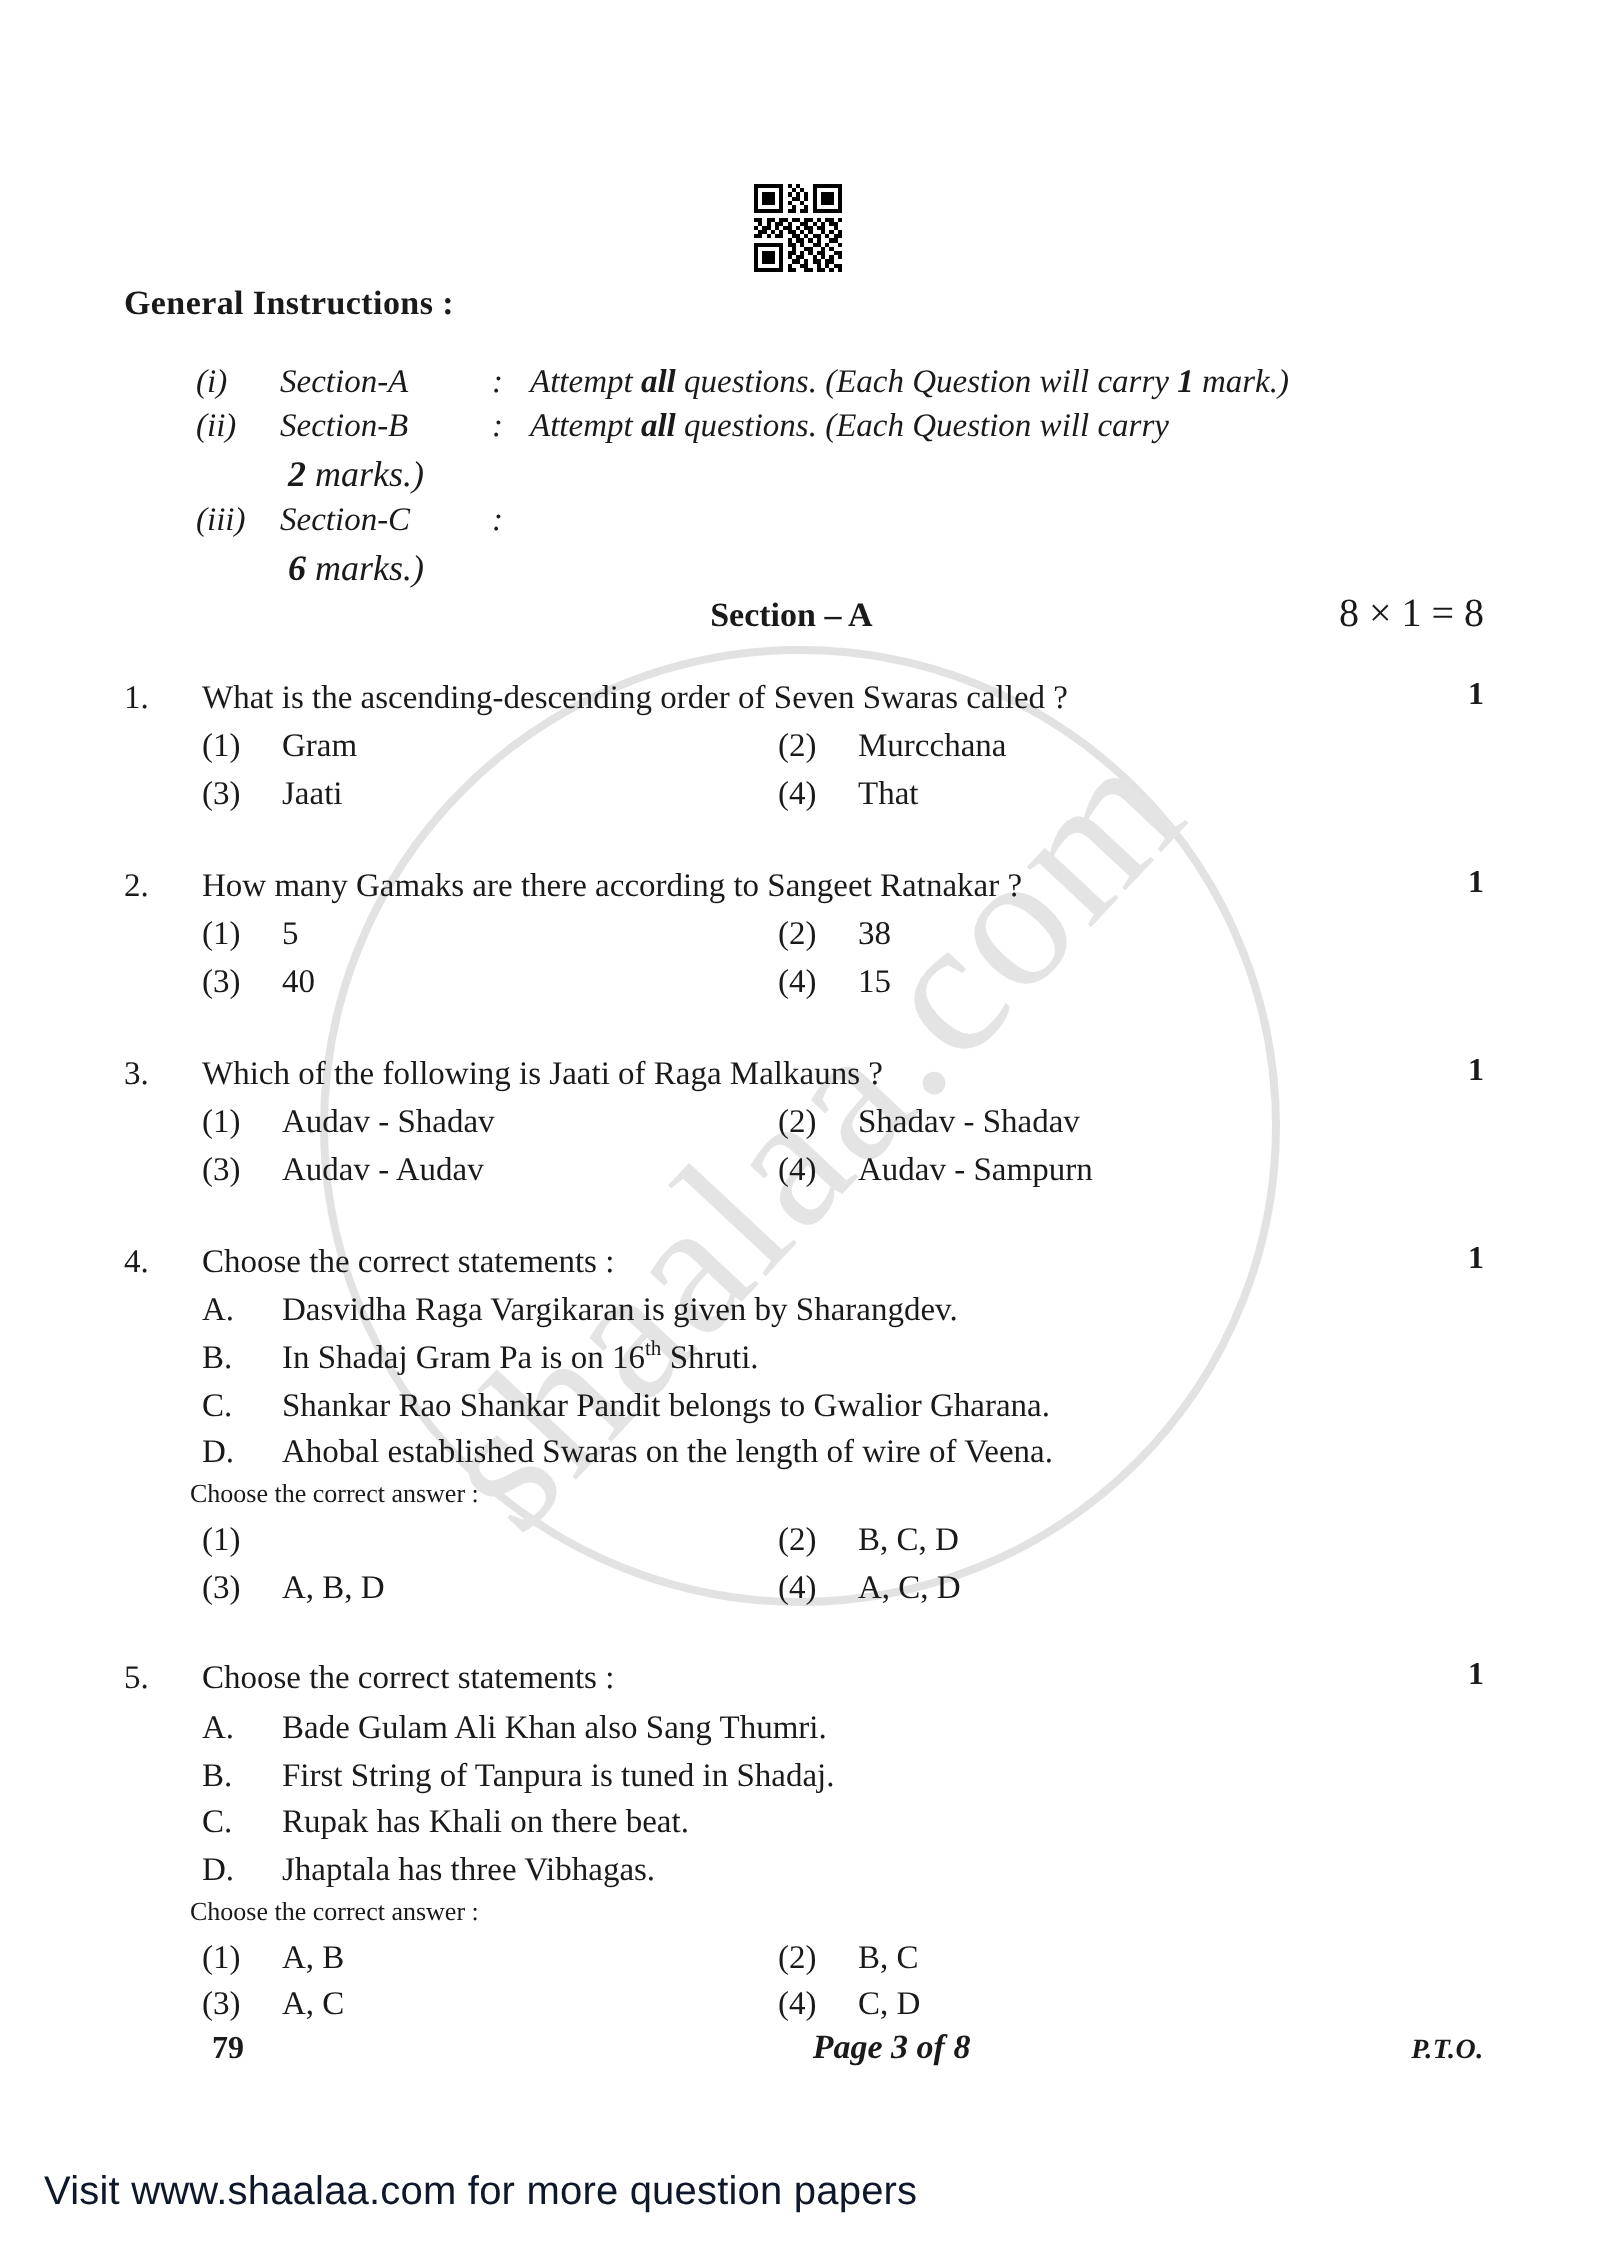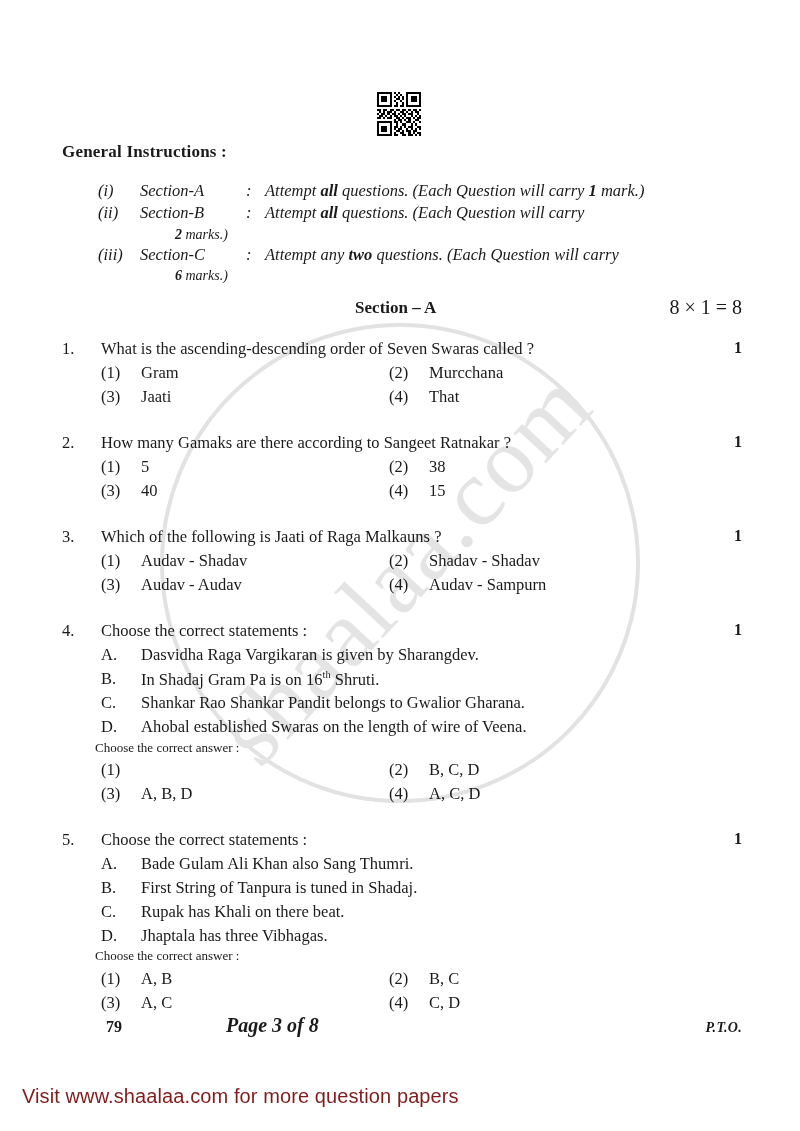--- a/index.html
+++ b/index.html
@@ -108,23 +108,23 @@
     flex: 0 0 19px;
   }
   .instr-body {
     flex: 1 1 auto;
     text-align: justify;
     text-align-last: left;
     font-style: italic;
   }
   .instr-body b { font-weight: bold; font-style: italic; }
   .instr-cont {
-    margin-left: 113px;
+    margin-left: 82px;
     font-style: italic;
-    font-size: 14px;
+    font-size: 18px;
     line-height: 1.36;
   }
   .instr-cont b { font-weight: bold; font-style: italic; }
 
   
   #section-header {
     position: absolute;
     left: 62px;
     top: 296px;
     width: 680px;
@@ -230,42 +230,42 @@
     align-items: baseline;
   }
   .foot-left {
     flex: 0 0 120px;
     font-weight: bold;
     font-size: 16px;
     margin-left: 44px;
   }
   .foot-center {
     flex: 1 1 auto;
-    text-align: left;
+    text-align: center;
     font-style: italic;
     font-weight: bold;
-    font-size: 20px;
+    font-size: 17px;
     padding-right: 40px;
   }
   .foot-right {
     flex: 0 0 auto;
     font-style: italic;
     font-weight: bold;
     font-size: 14px;
     letter-spacing: 0.3px;
   }
 
   
   #banner {
     position: absolute;
     left: 22px;
     top: 1085px;
     font-family: "Liberation Sans", sans-serif;
     font-size: 20px;
-    color: #7f1d1d;
+    color: #0f172a;
     letter-spacing: 0.1px;
   }
 </style>
 </head>
 <body>
 
 <div id="page">
 
   <div id="watermark">
     <div id="watermark-text">
@@ -404,21 +404,20 @@
             <div class="instr-num">(ii)</div>
             <div class="instr-sec">Section-B</div>
             <div class="instr-colon">:</div>
             <div class="instr-body">Attempt <b>all</b> questions. (Each Question will carry</div>
           </div>
           <div class="instr-cont"><b>2</b> marks.)</div>
           <div class="instr-row">
             <div class="instr-num">(iii)</div>
             <div class="instr-sec">Section-C</div>
             <div class="instr-colon">:</div>
-            <div class="instr-body">Attempt any <b>two</b> questions. (Each Question will carry</div>
           </div>
           <div class="instr-cont"><b>6</b> marks.)</div>
         </div>
     </div>
 
     <div id="section-header">
       <div class="sec-title">Section – A</div>
       <div class="sec-marks">8 × 1 = 8</div>
     </div>
 

